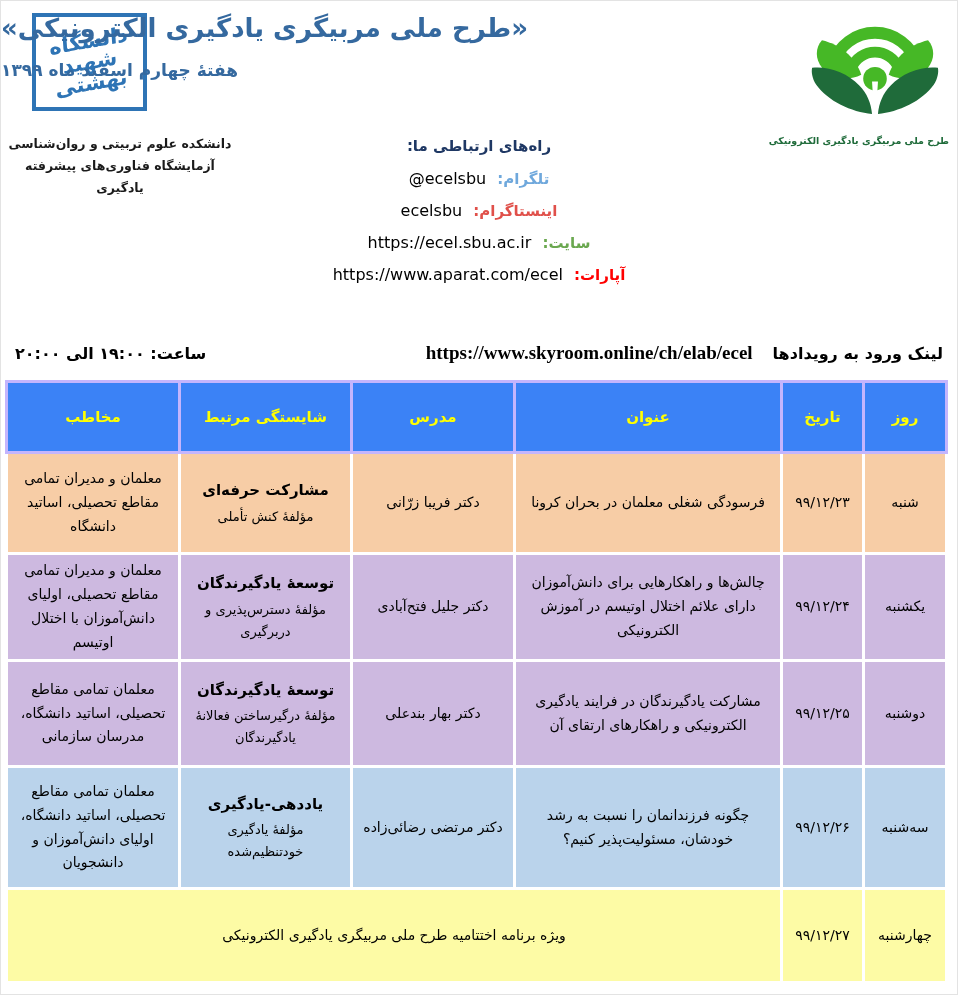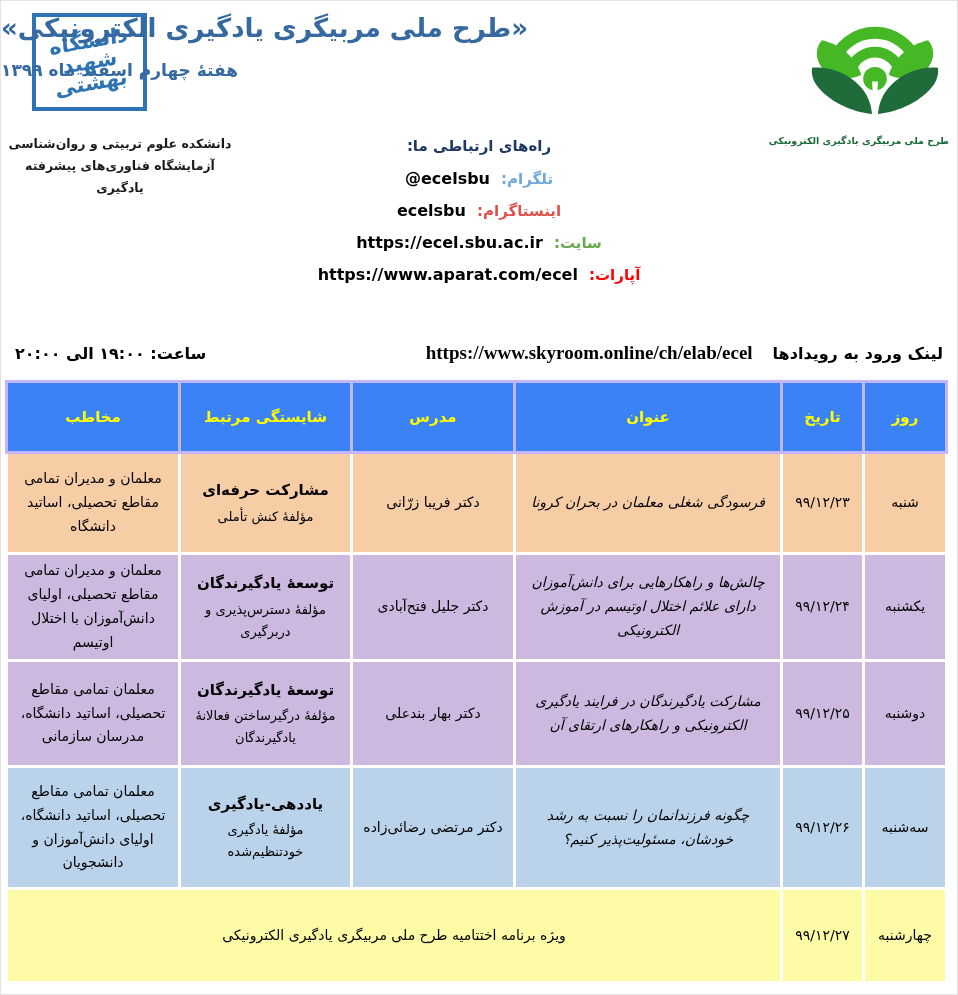--- a/index.html
+++ b/index.html
@@ -32,21 +32,21 @@
 
   
   .proj-logo { position:absolute; top:4px; right:8px; width:148px; text-align:center; }
   .proj-caption { color:#1f6b3a; font-weight:bold; font-size:9.5px; margin-top:16px; white-space:nowrap; }
 
   
   .contact { position:absolute; top:136px; right:0; left:0; text-align:center; }
   .contact-heading { color:#1f3864; font-weight:bold; font-size:15px; margin-bottom:14px; }
   .contact-line { margin-bottom:13px; font-size:16px; }
   .contact-label { font-weight:bold; font-size:15px;text-align:right; }
-  .contact-value { color:#000; font-weight:bold; direction:ltr; unicode-bidi:embed; display:inline-block; margin-right:6px; }
+  .contact-value { color:#000; font-weight:normal; direction:ltr; unicode-bidi:embed; display:inline-block; margin-right:6px; }
   .c-telegram  { color:#6fa8dc; }
   .c-instagram { color:#e0504a; }
   .c-site      { color:#6aa84f; }
   .c-aparat    { color:#ff0000; }
 
   
   .event-bar {
     position:absolute; top:341px; right:14px; left:14px;
     display:flex; justify-content:space-between; align-items:center;
   }
@@ -75,21 +75,21 @@
   .col-teacher{width:163px}.col-comp{width:172px}.col-aud{width:173px}
   tr.r0 td { background:#f7cda6; height:101px; }
   tr.r1 td { background:#cdb9e0; height:107px; }
   tr.r2 td { background:#cdb9e0; height:106px; }
   tr.r3 td { background:#bad3eb; height:122px; }
   tr.r4 td { background:#fdfba5; height:94px;  }
   .cell-date { font-size:14px; }
   .comp-bold { font-weight:bold; font-size:15px; }
   .comp-sub  { font-size:13px; margin-top:2px; }
   .cell-aud  { font-size:13.5px; }
-  .cell-title{ font-size:14px;font-style:italic; }
+  .cell-title{ font-size:14px; }
 </style>
 </head>
 <body>
 
 <div class="page">
 
   <div class="uni-logo">
     <div class="uni-box">
       <span class="uni-calligraphy">دانشگاه شهید بهشتی</span>
     </div>

